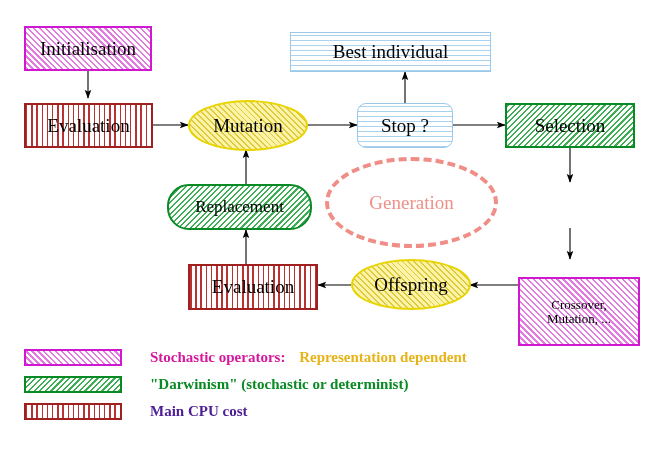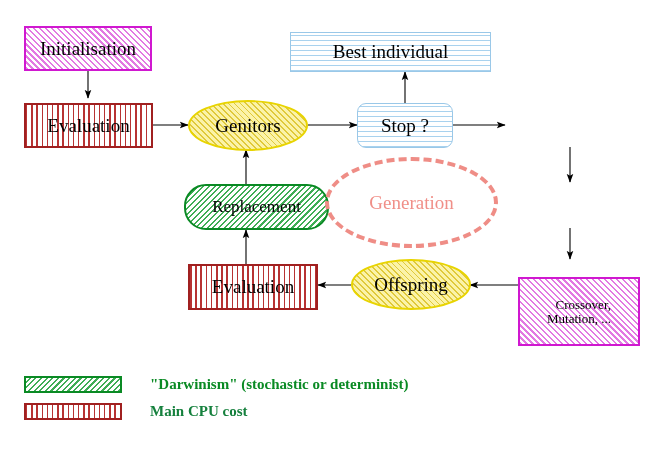--- a/index.html
+++ b/index.html
@@ -31,21 +31,20 @@
     z-index: 3;
   }
   .node .lbl { position: relative; z-index: 4; white-space: pre-line; }
 
   
   .hatch-magenta {
     border: 2px solid #d018d0;
     background-color: #ffffff;
     background-image: repeating-linear-gradient(45deg,
         #e27ae2 0px, #e27ae2 1.6px, #ffffff 1.6px, #ffffff 4.2px);
-    text-align: right;
   }
   .hatch-green {
     border: 2px solid #0a8a24;
     background-color: #ffffff;
     background-image: repeating-linear-gradient(-45deg,
         #3fae55 0px, #3fae55 1.5px, #ffffff 1.5px, #ffffff 4.0px);
   }
   .hatch-red {
     border: 2px solid #a02020;
     background-color: #ffffff;
@@ -108,21 +107,21 @@
   }
   .lg-text {
     margin-left: 28px;
     font-size: 15px;
     font-weight: bold;
     white-space: nowrap;
   }
   .c-magenta { color: #d5179e; }
   .c-gold    { color: #e8b317; }
   .c-green   { color: #0a8a24; }
-  .c-red     { color: #15803d; }
+  .c-red     { color: #4c1d95; }
   .c-blue    { color: #a0c8e8; }
 </style>
 </head>
 <body>
 
 <div id="canvas">
 
   <div class="conn" style="left:0;top:0;width:662px;height:340px;">
     <svg width="662" height="340" viewBox="0 0 662 340">
       <defs>
@@ -157,56 +156,66 @@
 
   <div class="node hatch-magenta t-lg" style="left:24px;top:26px;width:128px;height:45px;">
     <span class="lbl">Initialisation</span>
   </div>
 
   <div class="node hatch-red t-lg" style="left:24px;top:103px;width:129px;height:45px;">
     <span class="lbl">Evaluation</span>
   </div>
 
   <div class="node ellipse hatch-yellow t-lg" style="left:188px;top:100px;width:120px;height:51px;">
-    <span class="lbl">Genitors</span>
+    <span class="lbl">Mutation</span>
   </div>
 
   <div class="node hatch-blue hatch-blue-round t-lg" style="left:357px;top:103px;width:96px;height:45px;">
     <span class="lbl">Stop ?</span>
   </div>
 
   <div class="node hatch-blue t-lg" style="left:290px;top:32px;width:201px;height:40px;">
     <span class="lbl">Best individual</span>
   </div>
 
+  <div class="node hatch-green t-lg" style="left:505px;top:103px;width:130px;height:45px;">
+    <span class="lbl">Selection</span>
+  </div>
 
 
   <div class="node hatch-magenta t-sm" style="left:518px;top:277px;width:122px;height:69px;">
     <span class="lbl">Crossover,
 Mutation, ...</span>
   </div>
 
   <div class="node ellipse hatch-yellow t-lg" style="left:351px;top:259px;width:120px;height:51px;">
     <span class="lbl">Offspring</span>
   </div>
 
   <div class="node hatch-red t-lg" style="left:188px;top:264px;width:130px;height:46px;">
     <span class="lbl">Evaluation</span>
   </div>
 
-  <div class="node hatch-green t-md" style="left:184px;top:184px;width:145px;height:46px;border-radius:22px;">
+  <div class="node hatch-green t-md" style="left:167px;top:184px;width:145px;height:46px;border-radius:22px;">
     <span class="lbl">Replacement</span>
   </div>
 
   <div class="node dashed-gen t-lg" style="left:325px;top:157px;width:173px;height:91px;">
     <span class="lbl">Generation</span>
   </div>
 
   <div id="legend">
 
+    <div class="lg-row" style="top:6px;">
+      <div class="lg-swatch hatch-magenta"></div>
+      <div class="lg-text">
+        <span class="c-magenta">Stochastic operators:</span>
+        <span class="c-gold" style="margin-left:10px;">Representation dependent</span>
+      </div>
+    </div>
 
     <div class="lg-row" style="top:33px;">
       <div class="lg-swatch hatch-green"></div>
       <div class="lg-text c-green">"Darwinism" (stochastic or determinist)</div>
     </div>
 
     <div class="lg-row" style="top:60px;">
       <div class="lg-swatch hatch-red"></div>
       <div class="lg-text c-red">Main CPU cost</div>
     </div>

